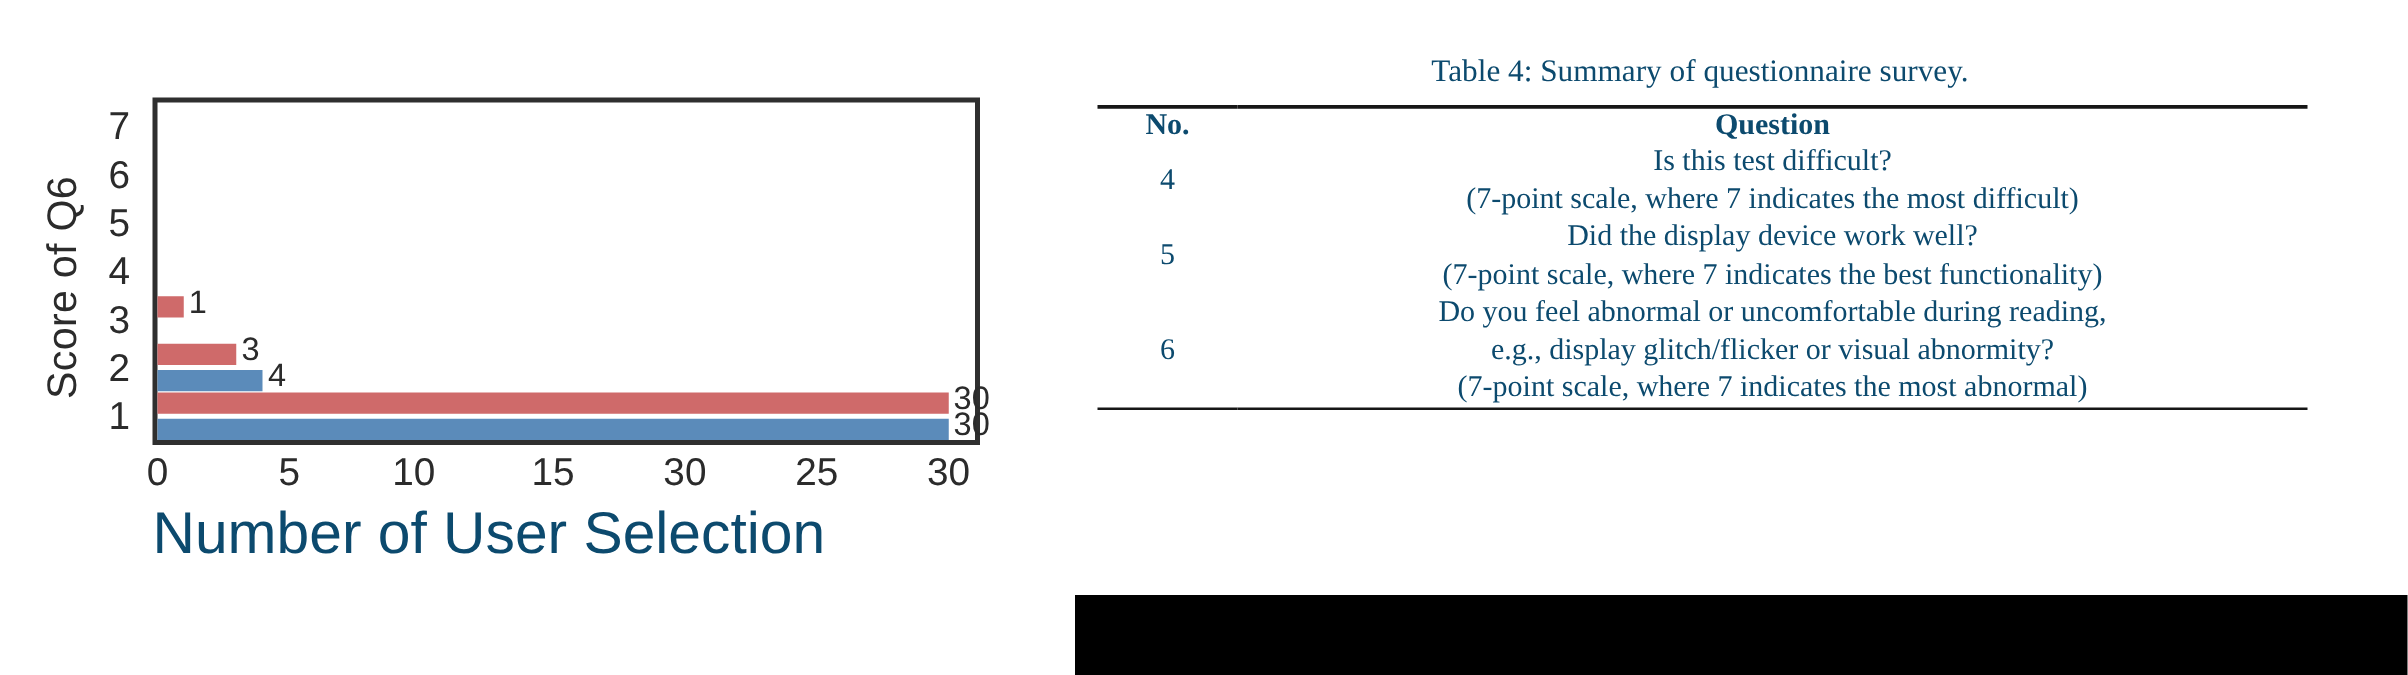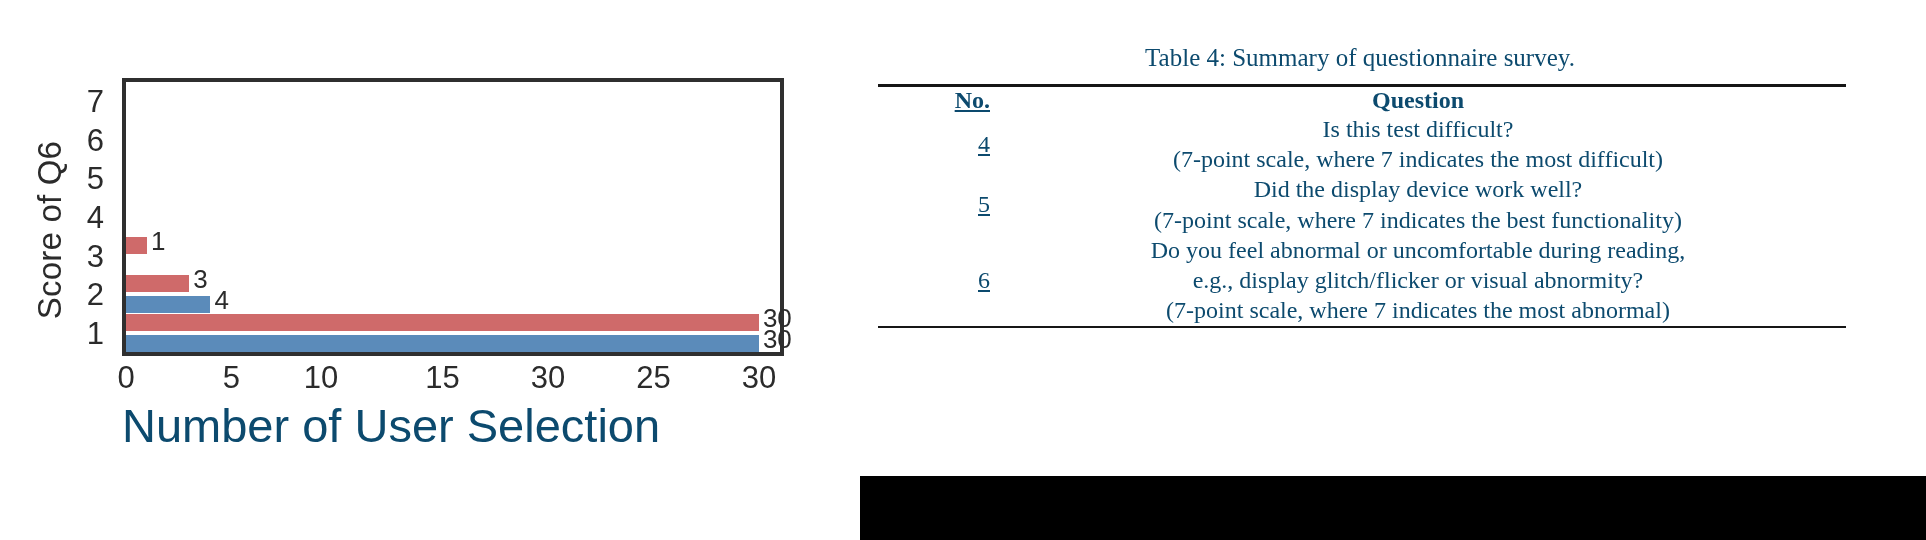--- a/index.html
+++ b/index.html
@@ -47,21 +47,21 @@
   
   #table-panel{position:absolute;left:860px;top:0;width:1066px;height:540px;
                font-family:"Liberation Serif",serif;color:#0c4a6e;}
   #table-caption{position:absolute;left:0;top:44px;width:1000px;text-align:center;
                  font-size:25px;}
   #tbl{position:absolute;left:18px;top:84px;width:968px;border-collapse:collapse;}
   #tbl td,#tbl th{padding:0;vertical-align:middle;}
   .rule-top{border-top:3px solid #161616;}
   .rule-mid{border-top:2px solid #161616;}
   .rule-bot{border-bottom:2px solid #161616;}
-  .col-no{width:112px;text-align:right;font-size:24px;text-decoration:underline;}
+  .col-no{width:112px;text-align:center;font-size:24px;}
   .col-q{text-align:center;font-size:24px;}
   .hdr{font-weight:bold;font-size:24px;padding:4px 0 5px 0;}
   .qline{display:block;line-height:1.26;white-space:nowrap;}
   .cellpad{padding:3px 0 4px 0;}
 
   #black-bar{position:absolute;left:0px;top:476px;width:1066px;height:64px;
              background:#000000;}
 </style>
 </head>
 <body>
@@ -94,21 +94,21 @@
         <div class="barlabel" style="left: 67.2903px; top: 184.143px;">3</div>
         <div class="bar red" style="left: 0px; top: 154.571px; width: 21.0968px;"></div>
         <div class="barlabel" style="left: 25.0968px; top: 145.571px;">1</div>
       </div>
 
   </div>
 
   <div id="xticks">
       <div class="xtick" style="left: 4px;">0</div>
       <div class="xtick" style="left: 109.484px;">5</div>
-      <div class="xtick" style="left: 199px;">10</div>
+      <div class="xtick" style="left: 209px;">10</div>
       <div class="xtick" style="left: 320.452px;">15</div>
       <div class="xtick" style="left: 425.935px;">30</div>
       <div class="xtick" style="left: 531.419px;">25</div>
       <div class="xtick" style="left: 636.903px;">30</div>
     </div>
   <div id="xlabel">Number of User Selection</div>
 </div>
 
 <div id="table-panel">
   <div id="table-caption">Table 4: Summary of questionnaire survey.</div>

